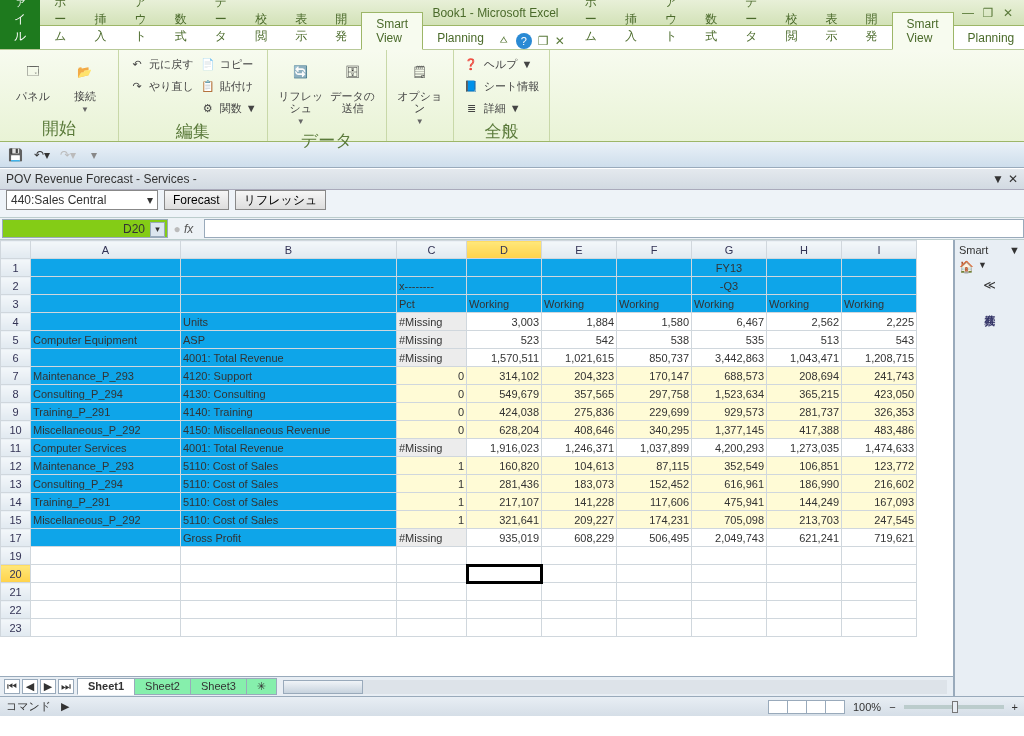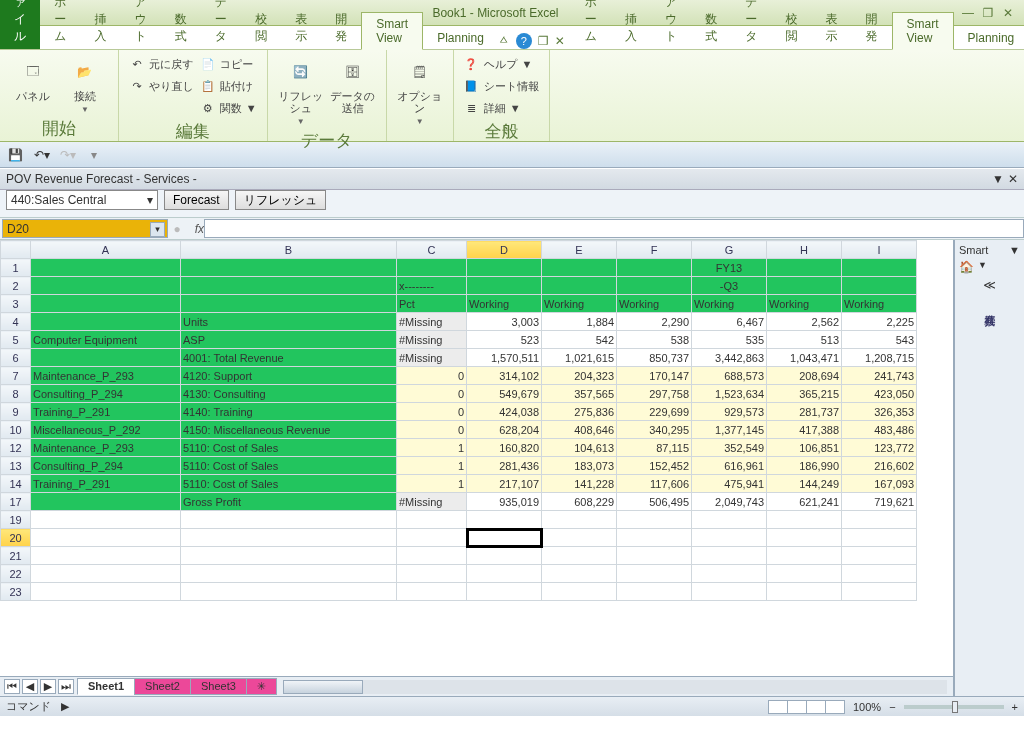--- a/index.html
+++ b/index.html
@@ -40,52 +40,52 @@
 
 .pov-title { height:22px; background:linear-gradient(#e4e9ee,#d2dae2); border-top:1px solid #fff; border-bottom:1px solid #aab; display:flex; align-items:center; padding:0 6px; color:#333; }
 .pov-title .pov-right { margin-left:auto; display:flex; gap:4px; }
 .pov-bar { height:28px; background:#eef3f8; border-bottom:1px solid #bcc; display:flex; padding:0 6px; gap:6px; }
 .pov-bar select, .pov-bar button { font-size:12px; }
 .pov-bar .combo { width:152px; height:20px; border:1px solid #888; background:#fff; padding:0 4px; display:flex; align-items:center; justify-content:space-between; }
 .pov-bar .btn { height:20px; padding:0 8px; border:1px solid #888; background:linear-gradient(#f6f6f6,#ddd); }
 
 
 .formula-row { height:22px; border-bottom:1px solid #bcc; display:flex; align-items:center; background:#edf2f6; }
-.name-box { width:166px; border:1px solid #9ab; margin:0 2px; height:19px; background:#eab308; display:flex; align-items:center; padding:0 22px 0 4px; position:relative; font-size:12px; }
+.name-box { width:166px; border:1px solid #9ab; margin:0 2px; height:19px; background:#84cc16; display:flex; align-items:center; padding:0 22px 0 4px; position:relative; font-size:12px; justify-content:flex-end;}
 .name-box .dd { position:absolute; right:2px; top:2px; width:15px;height:15px; background:#dce6ef; border:1px solid #9ab; text-align:center; font-size:9px; line-height:13px;}
-.fx-btn { width:20px; text-align:right; color:#555; font-style:italic; }
+.fx-btn { width:20px; text-align:left; color:#555; font-style:italic; }
 .formula-input { flex:1; height:19px; border:1px solid #9ab; background:#fff; }
 
 
 .main { display:flex; height:calc(736px - 26px - 24px - 92px - 26px - 22px - 28px - 22px - 20px - 20px); }
 .sheet-area { flex:1; display:flex; flex-direction:column; border-right:1px solid #9ab; }
 .side-pane { width:70px; background:#e8eef4; border-left:1px solid #9ab; padding:4px; display:flex; flex-direction:column; align-items:center; gap:4px; }
 .side-pane .pane-head { width:100%; display:flex; align-items:center; justify-content:space-between; font-size:11px; }
 .side-pane .vtext { writing-mode:vertical-rl; font-size:11px; color:#336; margin-top:10px; }
 
 
 .grid-wrap { flex:1; overflow:hidden; position:relative; }
 table.grid { border-collapse:collapse; table-layout:fixed; }
 table.grid th, table.grid td { border:1px solid #d0d7dd; height:18px; font-size:11px; padding:0 2px; overflow:hidden; white-space:nowrap; }
 table.grid th { background:linear-gradient(#f3f7fa,#e1e9f0); color:#335; font-weight:normal; text-align:center; }
 table.grid th.sel-col { background:linear-gradient(#ffe77a,#ffd24a); }
 table.grid .rowh { background:linear-gradient(#f3f7fa,#e1e9f0); text-align:center; width:30px; }
 table.grid .rowh.sel-row { background:linear-gradient(#ffe77a,#ffd24a); }
 .corner { background:#e1e9f0; }
-.c-lbl { background:#22c55e; }
+.c-lbl { background:#0ea5e9; }
 .c-yel { background:#fffbd6; text-align:right; }
 .c-num { text-align:right; }
 .c-miss { background:#ececec; }
 .active-cell { outline:3px solid #000; outline-offset:-2px; }
 
 
 .sheet-tabs { height:20px; background:#e8eef4; display:flex; align-items:center; font-size:11px; border-top:1px solid #9ab; }
 .sheet-tabs .nav { display:flex; gap:2px; padding:0 4px; }
 .sheet-tabs .nav span { border:1px solid #9ab; width:16px; text-align:center; background:#fff; cursor:pointer; }
-.sheet-tabs .tab { padding:1px 10px; border:1px solid #9ab; background:#ec4899; margin-left:-1px; cursor:pointer; }
+.sheet-tabs .tab { padding:1px 10px; border:1px solid #9ab; background:#86efac; margin-left:-1px; cursor:pointer; }
 .sheet-tabs .tab.active { background:#fff; border-bottom:1px solid #fff; font-weight:bold; }
 .sheet-tabs .scroll-track { flex:1; margin:0 6px; height:14px; background:#dde3e9; position:relative; }
 .sheet-tabs .scroll-thumb { position:absolute; left:0; top:0; height:100%; width:80px; background:linear-gradient(#f0f4f8,#c7d3de); border:1px solid #9ab; }
 
 
 .status-bar { height:20px; background:linear-gradient(#e8eef4,#d5dee7); border-top:1px solid #9ab; display:flex; align-items:center; padding:0 6px; font-size:11px; gap:10px; }
 .status-bar .right { margin-left:auto; display:flex; align-items:center; gap:8px; }
 .view-btns { display:flex; }
 .view-btns span { width:20px;height:14px;border:1px solid #9ab;background:#fff;margin-left:-1px; }
 .zoom-slider { width:100px; height:4px; background:#bcc; position:relative; }
@@ -320,21 +320,21 @@
               <td class="c-lbl">Working</td>
               <td class="c-lbl">Working</td>
             </tr>
             <tr>
               <th class="rowh">4</th>
               <td class="c-lbl"></td>
               <td class="c-lbl">Units</td>
               <td class="c-miss" style="text-align:left">#Missing</td>
               <td class="c-num">3,003</td>
               <td class="c-num">1,884</td>
-              <td class="c-num">2,290</td>
+              <td class="c-num">1,580</td>
               <td class="c-num">6,467</td>
               <td class="c-num">2,562</td>
               <td class="c-num">2,225</td>
             </tr>
             <tr>
               <th class="rowh">5</th>
               <td class="c-lbl">Computer Equipment</td>
               <td class="c-lbl">ASP</td>
               <td class="c-miss" style="text-align:left">#Missing</td>
               <td class="c-num">523</td>
@@ -398,20 +398,32 @@
               <td class="c-lbl">4150: Miscellaneous Revenue</td>
               <td class="c-yel" style="text-align:right">0</td>
               <td class="c-yel">628,204</td>
               <td class="c-yel">408,646</td>
               <td class="c-yel">340,295</td>
               <td class="c-yel">1,377,145</td>
               <td class="c-yel">417,388</td>
               <td class="c-yel">483,486</td>
             </tr>
             <tr>
+              <th class="rowh">11</th>
+              <td class="c-lbl">Computer Services</td>
+              <td class="c-lbl">4001: Total Revenue</td>
+              <td class="c-miss" style="text-align:left">#Missing</td>
+              <td class="c-num">1,916,023</td>
+              <td class="c-num">1,246,371</td>
+              <td class="c-num">1,037,899</td>
+              <td class="c-num">4,200,293</td>
+              <td class="c-num">1,273,035</td>
+              <td class="c-num">1,474,633</td>
+            </tr>
+            <tr>
               <th class="rowh">12</th>
               <td class="c-lbl">Maintenance_P_293</td>
               <td class="c-lbl">5110: Cost of Sales</td>
               <td class="c-yel" style="text-align:right">1</td>
               <td class="c-yel">160,820</td>
               <td class="c-yel">104,613</td>
               <td class="c-yel">87,115</td>
               <td class="c-yel">352,549</td>
               <td class="c-yel">106,851</td>
               <td class="c-yel">123,772</td>
@@ -434,20 +446,32 @@
               <td class="c-lbl">5110: Cost of Sales</td>
               <td class="c-yel" style="text-align:right">1</td>
               <td class="c-yel">217,107</td>
               <td class="c-yel">141,228</td>
               <td class="c-yel">117,606</td>
               <td class="c-yel">475,941</td>
               <td class="c-yel">144,249</td>
               <td class="c-yel">167,093</td>
             </tr>
             <tr>
+              <th class="rowh">15</th>
+              <td class="c-lbl">Miscellaneous_P_292</td>
+              <td class="c-lbl">5110: Cost of Sales</td>
+              <td class="c-yel" style="text-align:right">1</td>
+              <td class="c-yel">321,641</td>
+              <td class="c-yel">209,227</td>
+              <td class="c-yel">174,231</td>
+              <td class="c-yel">705,098</td>
+              <td class="c-yel">213,703</td>
+              <td class="c-yel">247,545</td>
+            </tr>
+            <tr>
               <th class="rowh">17</th>
               <td class="c-lbl"></td>
               <td class="c-lbl">Gross Profit</td>
               <td class="c-miss" style="text-align:left">#Missing</td>
               <td class="c-num">935,019</td>
               <td class="c-num">608,229</td>
               <td class="c-num">506,495</td>
               <td class="c-num">2,049,743</td>
               <td class="c-num">621,241</td>
               <td class="c-num">719,621</td>

